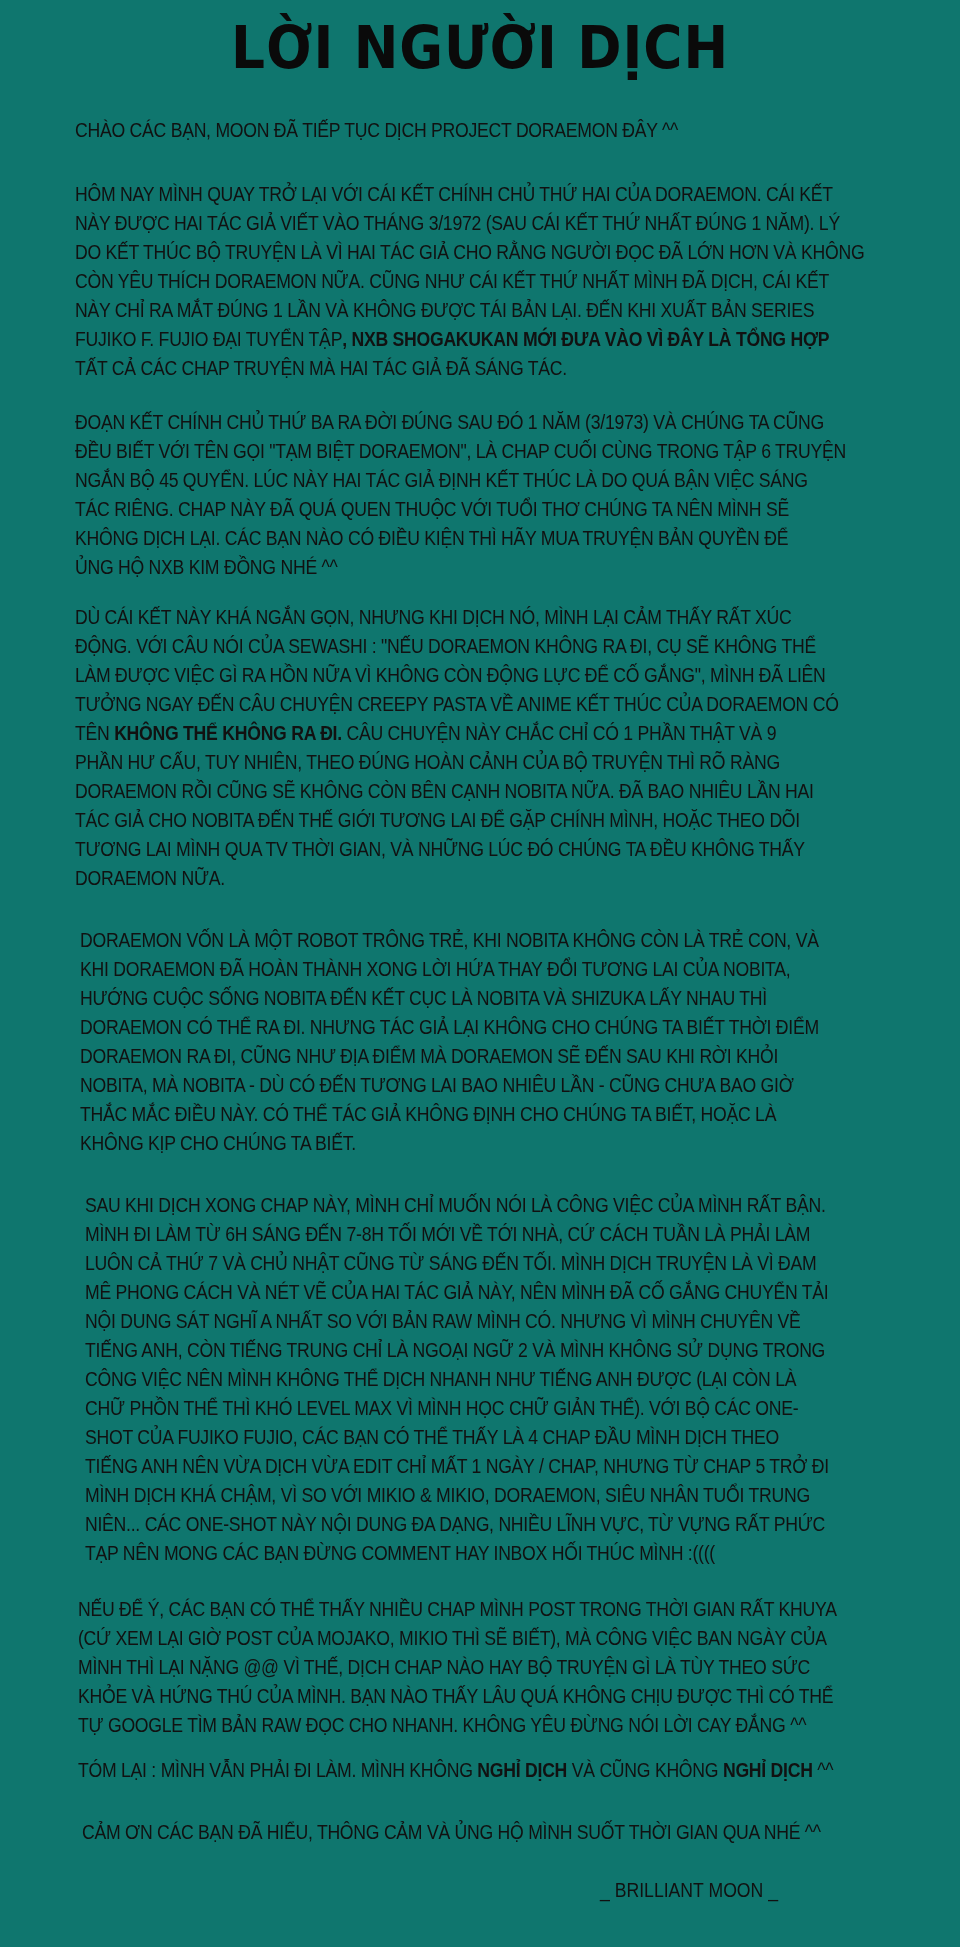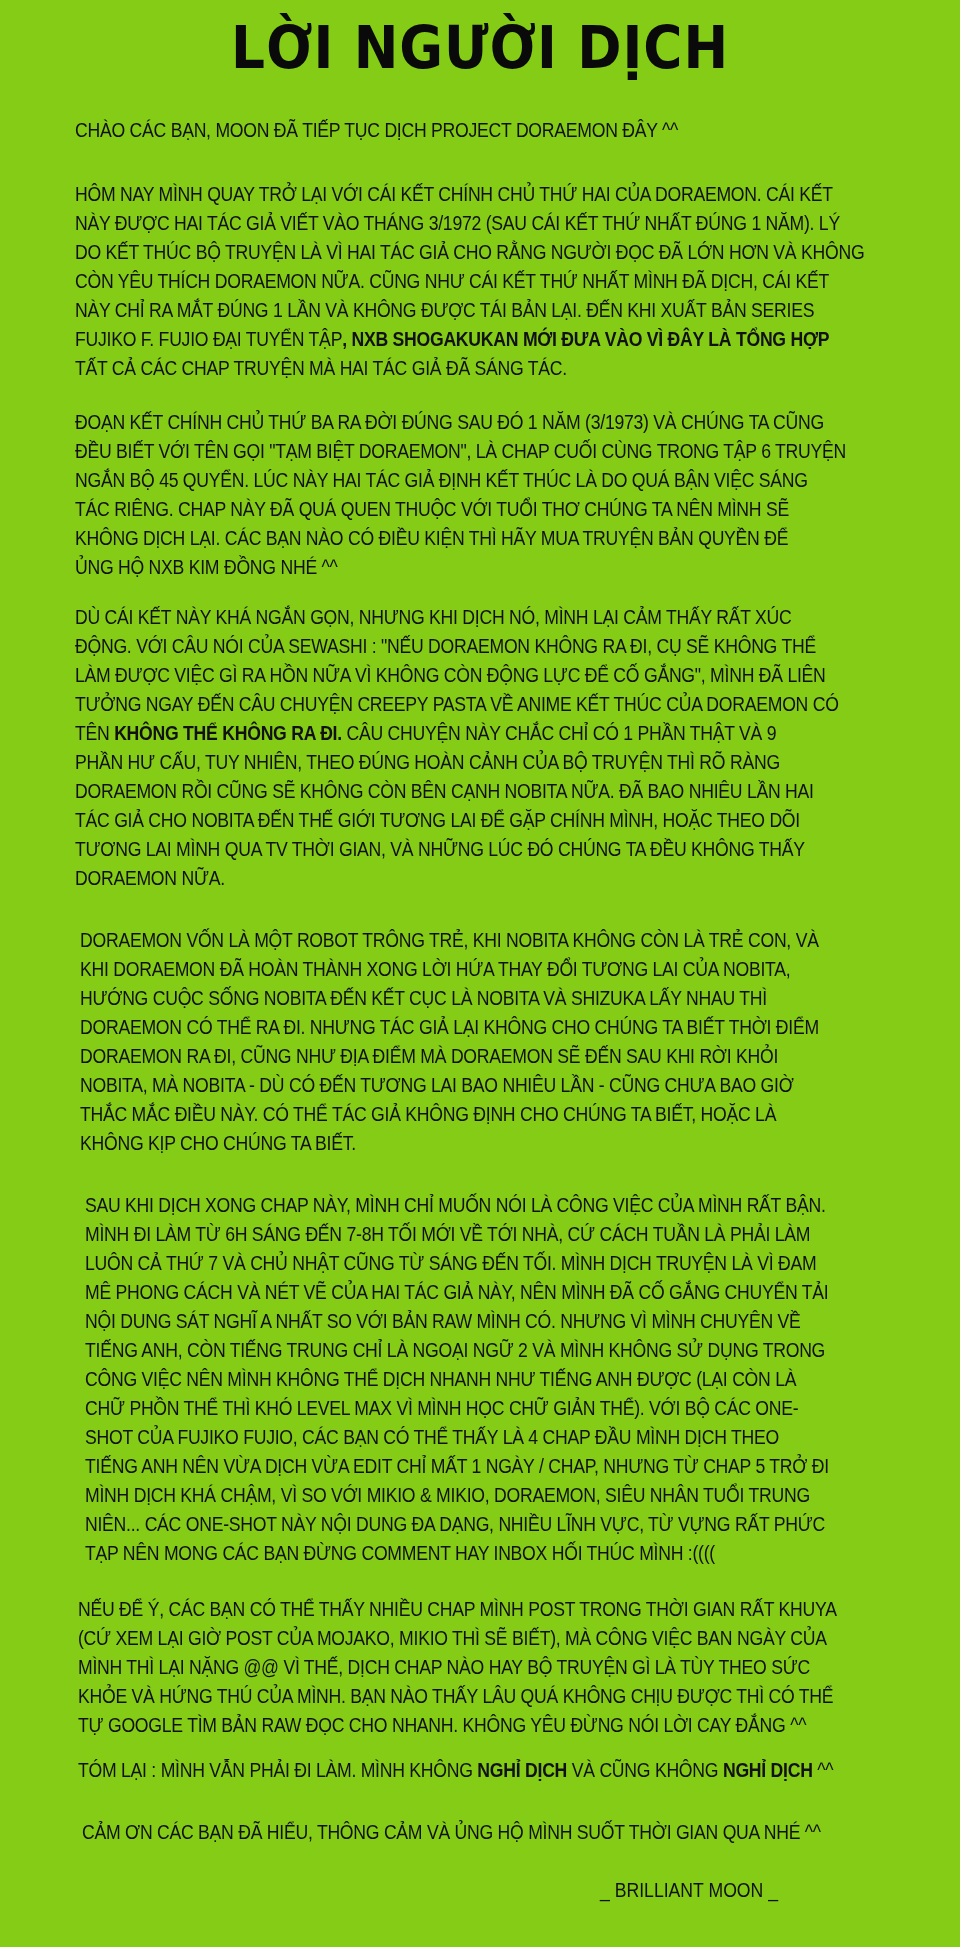--- a/index.html
+++ b/index.html
@@ -1,17 +1,17 @@
 <!DOCTYPE html>
 <html><head>
   <meta charset="utf-8">
   <style>
     html, body { margin: 0; padding: 0; background: #ffffff; }
     body { width: 960px; height: 1947px; position: relative; overflow: hidden; }
-    .page { position: absolute; left: 0; top: 0; width: 960px; height: 1947px; background: #84cc16; color: #111111; }
+    .page { position: absolute; left: 0; top: 0; width: 960px; height: 1947px; background: #0f766e; color: #111111; }
     .title {
       position: absolute; left: 0; top: 14px; width: 960px; text-align: center;
       font-family: "DejaVu Sans", sans-serif; font-weight: bold; font-size: 58px;
       letter-spacing: 1px; color: #0a0a0a; transform: scaleX(0.92); transform-origin: 50% 50%;
     }
     .para { position: absolute; left: 0; width: 960px; }
     .line {
       position: absolute; white-space: nowrap;
       font-family: "Liberation Sans Narrow", "Liberation Sans", sans-serif;
       font-size: 20.5px; color: #111111; letter-spacing: -0.3px;

